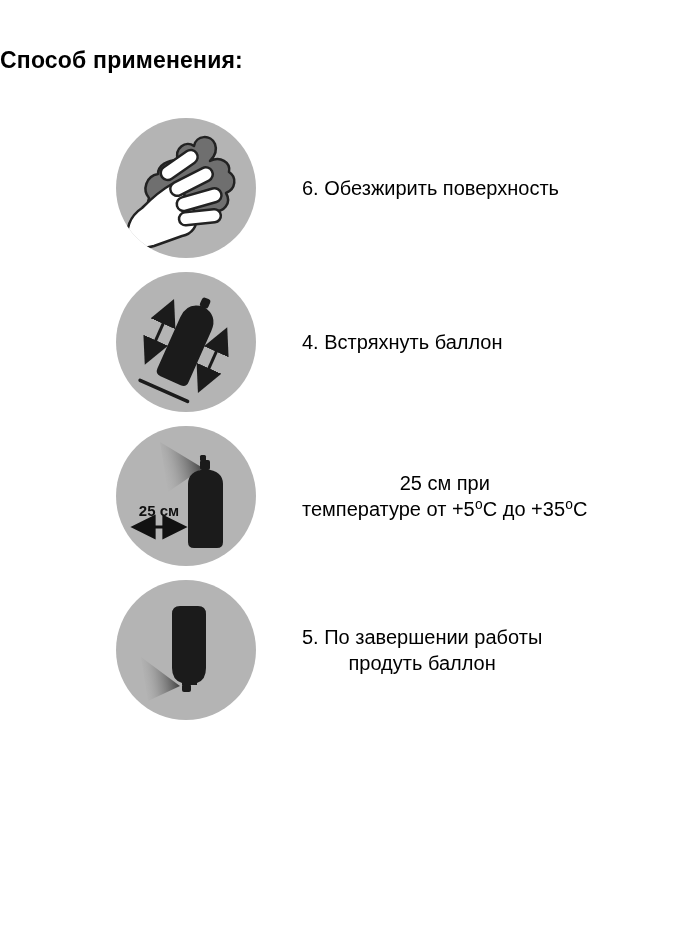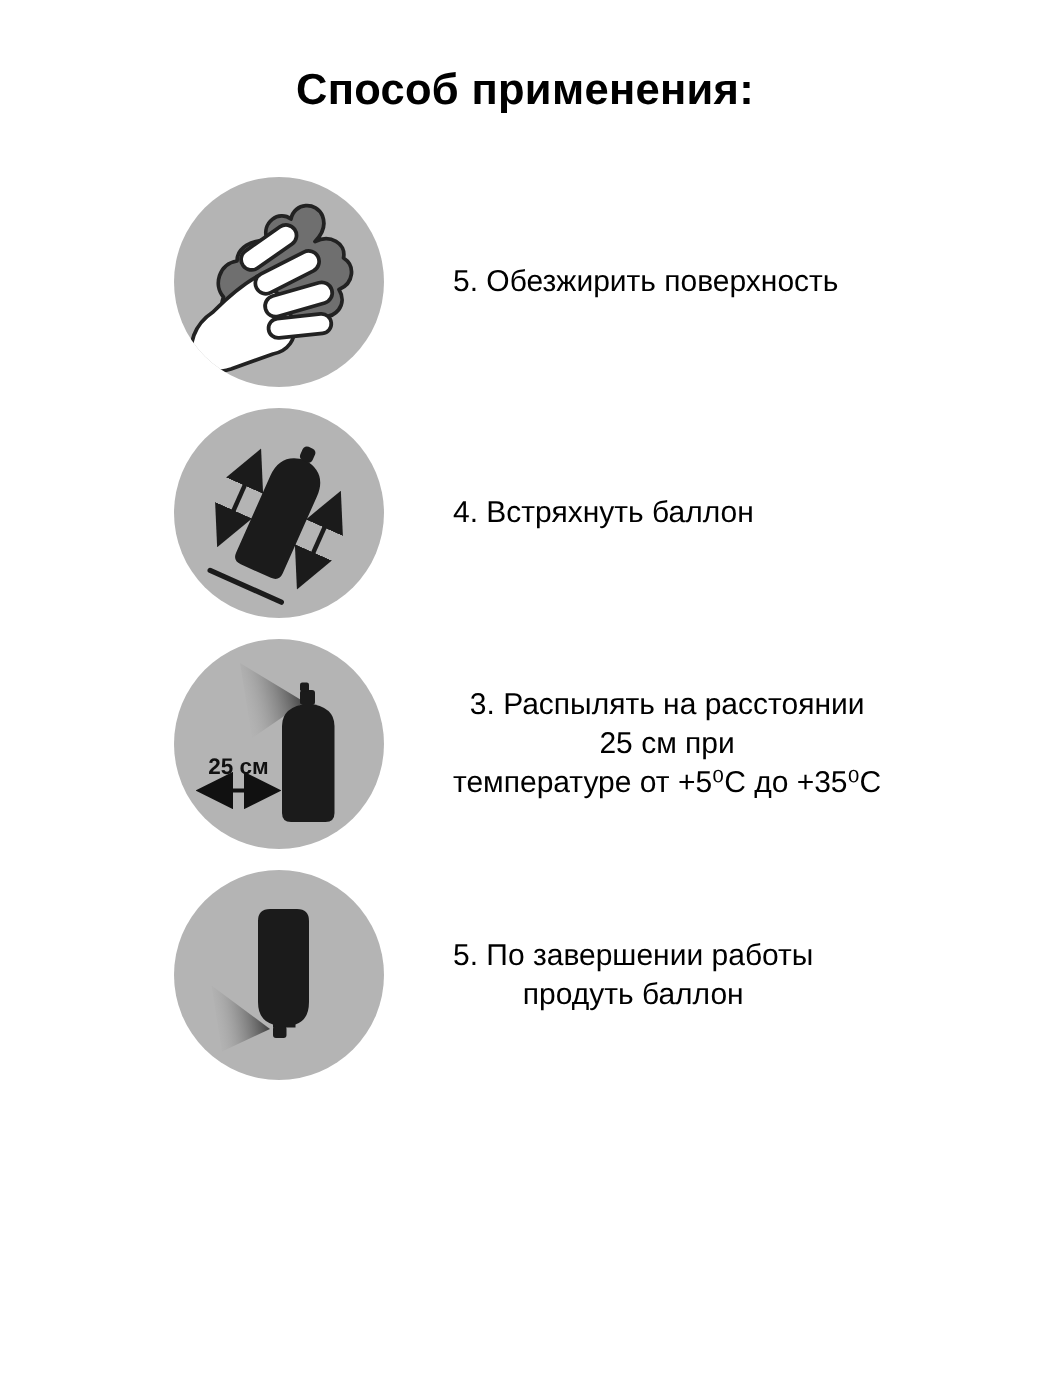--- a/index.html
+++ b/index.html
@@ -5,22 +5,22 @@
   html, body { margin: 0; padding: 0; }
   body {
     width: 700px; height: 933px;
     background: #ffffff;
     font-family: "Liberation Sans", "DejaVu Sans", sans-serif;
     color: #000;
     overflow: hidden;
   }
   .page-title {
     padding-top: 46px;
-    text-align: center;
-    font-size: 29px;
+    text-align: left;
+    font-size: 23px;
     line-height: 28px;
     font-weight: bold;
     letter-spacing: 0.2px;
   }
   .rows { margin-top: 44px; }
   .step-row {
     display: flex;
     align-items: center;
     height: 140px;
     margin-bottom: 14px;
@@ -65,21 +65,21 @@
           <path fill="#ffffff" d="M14,124 C8,112 14,98 26,90 C34,82 45,72 56,66 L74,82 L80,98 C82,108 76,116 66,118 L38,128 C28,131 19,131 14,124 Z"></path>
           <rect fill="#ffffff" x="46" y="52" width="42" height="14" rx="7" transform="rotate(-35 46 59)"></rect>
           <rect fill="#ffffff" x="55" y="67" width="46" height="14" rx="7" transform="rotate(-27 55 74)"></rect>
           <rect fill="#ffffff" x="61" y="81" width="46" height="14" rx="7" transform="rotate(-16 61 88)"></rect>
           <rect fill="#ffffff" x="63" y="95" width="42" height="13" rx="6.5" transform="rotate(-6 63 101)"></rect>
         </g>
       </svg>
     </div>
     <div class="text-wrap">
       <div class="step-text">
-        <div>5. Обезжирить поверхность</div>
+        <div>6. Обезжирить поверхность</div>
       </div>
     </div>
   </div>
 
   <div class="step-row">
     <div class="icon-wrap">
       <svg viewBox="0 0 140 140">
         <defs>
           <clipPath id="cp2">
               <circle cx="70" cy="70" r="70"></circle>
@@ -127,21 +127,20 @@
           <path fill="#1b1b1b" d="M72,116 Q72,122 78,122 L101,122 Q107,122 107,116 L107,58 Q107,45 89.5,43 Q72,45 72,58 Z"></path>
           <rect fill="#1b1b1b" x="84" y="34" width="10" height="10" rx="2"></rect>
           <rect fill="#1b1b1b" x="84" y="29" width="6" height="6" rx="1.5"></rect>
           <text class="icon-label-text" x="43" y="90" text-anchor="middle" font-size="15" font-weight="bold" fill="#111111">25 см</text>
           <line x1="20" y1="101" x2="66" y2="101" stroke="#111111" stroke-width="2.8" marker-start="url(#mk3)" marker-end="url(#mk3)"></line>
         </g>
       </svg>
     </div>
     <div class="text-wrap">
       <div class="step-text">
-        <div>3. Распылять на расстоянии</div>
         <div>25 см при</div>
         <div>температуре от +5⁰С до +35⁰С</div>
       </div>
     </div>
   </div>
 
 
   <div class="step-row">
     <div class="icon-wrap">
       <svg viewBox="0 0 140 140">

